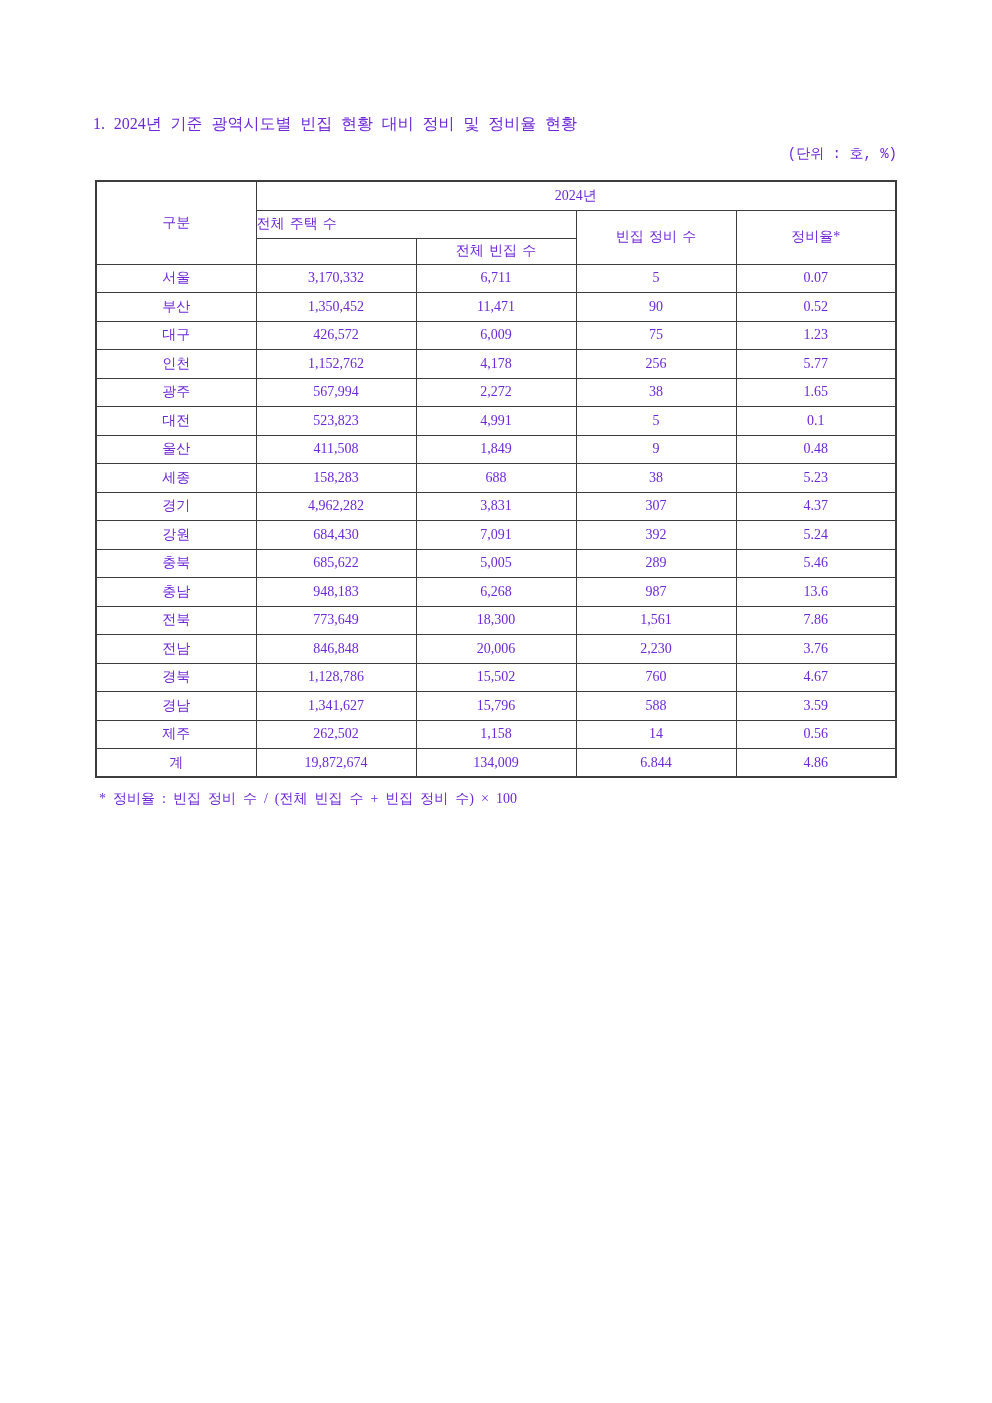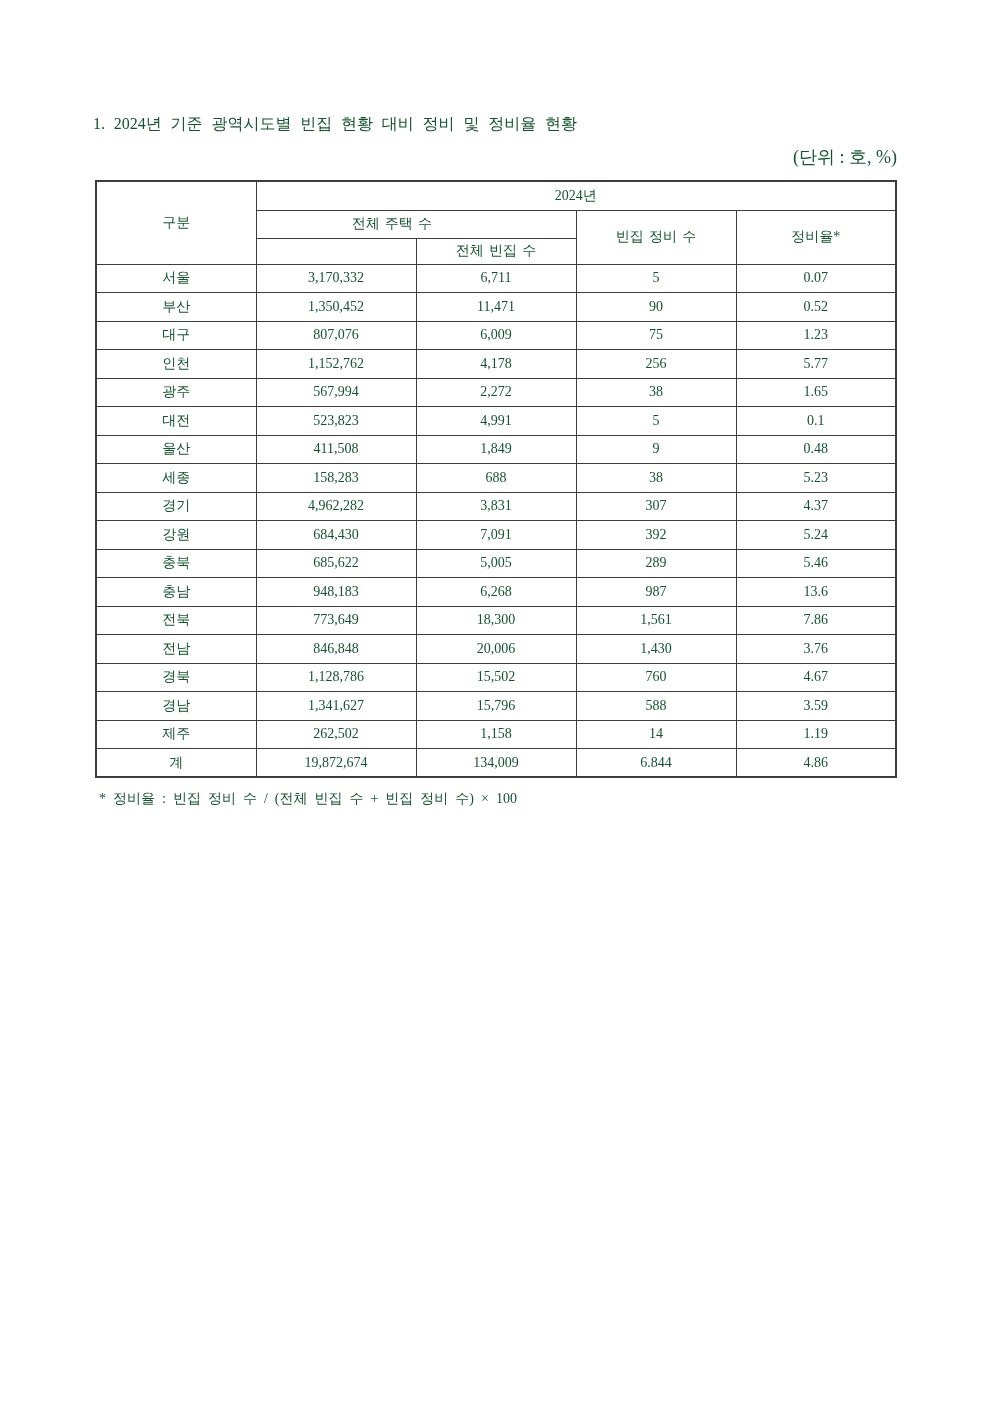--- a/index.html
+++ b/index.html
@@ -6,37 +6,38 @@
     margin: 0;
     padding: 0;
     background: #ffffff;
   }
   .page {
     position: relative;
     width: 992px;
     height: 1161px;
     background: #ffffff;
     font-family: "Liberation Serif", "DejaVu Serif", serif;
-    color: #14532d;
+    color: #6d28d9;
     overflow: hidden;
   }
   .title {
     position: absolute;
     left: 93px;
     top: 114px;
     font-size: 16px;
     word-spacing: 0.3em;
     white-space: nowrap;
   }
   .unit-note {
     position: absolute;
     right: 95px;
     top: 145px;
-    font-size: 18px;
+    font-size: 14px;
     white-space: nowrap;
+    font-family: Liberation Mono, monospace;
   }
   .table-wrap {
     position: absolute;
     left: 95px;
     top: 180px;
   }
   table.tbl {
     border-collapse: collapse;
     table-layout: fixed;
     width: 802px;
@@ -54,22 +55,21 @@
     overflow: hidden;
   }
   .h-row1 { height: 29px; }
   .h-row2 { height: 28px; }
   .h-row3 { height: 26px; }
   tbody tr { height: 28.5px; }
   
   .cell-jutaek { border-bottom: none; }
   .cell-jutaek .half {
     width: 50%;
-    text-align: right;
-    margin-left: 16px;
+    text-align: left;
   }
   
   .cell-blank {
     border-top: none;
     border-right: none;
   }
   
   .cell-binjip {
     border-top: 1px solid #3d3d3d;
     border-left: 1px solid #3d3d3d;
@@ -141,21 +141,21 @@
         </tr>
         <tr>
           <td>부산</td>
           <td>1,350,452</td>
           <td>11,471</td>
           <td>90</td>
           <td>0.52</td>
         </tr>
         <tr>
           <td>대구</td>
-          <td>807,076</td>
+          <td>426,572</td>
           <td>6,009</td>
           <td>75</td>
           <td>1.23</td>
         </tr>
         <tr>
           <td>인천</td>
           <td>1,152,762</td>
           <td>4,178</td>
           <td>256</td>
           <td>5.77</td>
@@ -220,21 +220,21 @@
           <td>전북</td>
           <td>773,649</td>
           <td>18,300</td>
           <td>1,561</td>
           <td>7.86</td>
         </tr>
         <tr>
           <td>전남</td>
           <td>846,848</td>
           <td>20,006</td>
-          <td>1,430</td>
+          <td>2,230</td>
           <td>3.76</td>
         </tr>
         <tr>
           <td>경북</td>
           <td>1,128,786</td>
           <td>15,502</td>
           <td>760</td>
           <td>4.67</td>
         </tr>
         <tr>
@@ -242,21 +242,21 @@
           <td>1,341,627</td>
           <td>15,796</td>
           <td>588</td>
           <td>3.59</td>
         </tr>
         <tr>
           <td>제주</td>
           <td>262,502</td>
           <td>1,158</td>
           <td>14</td>
-          <td>1.19</td>
+          <td>0.56</td>
         </tr>
         <tr>
           <td>계</td>
           <td>19,872,674</td>
           <td>134,009</td>
           <td>6.844</td>
           <td>4.86</td>
         </tr>
       </tbody>
     </table>

